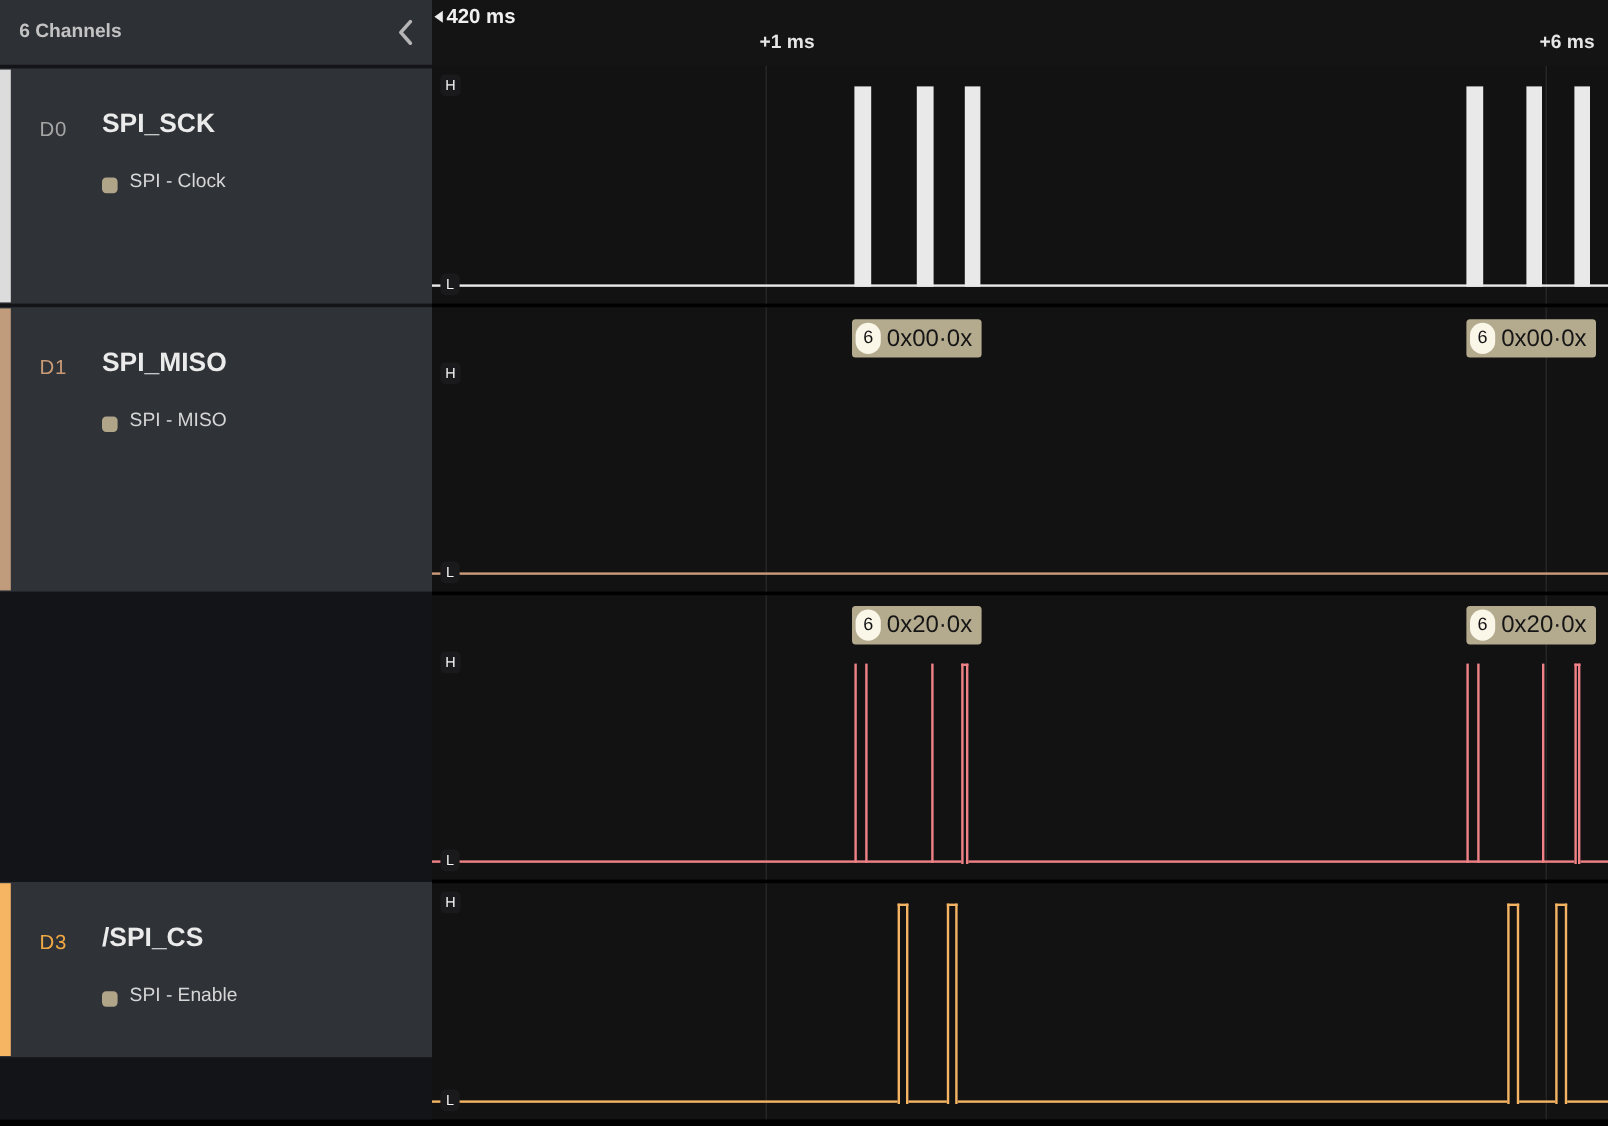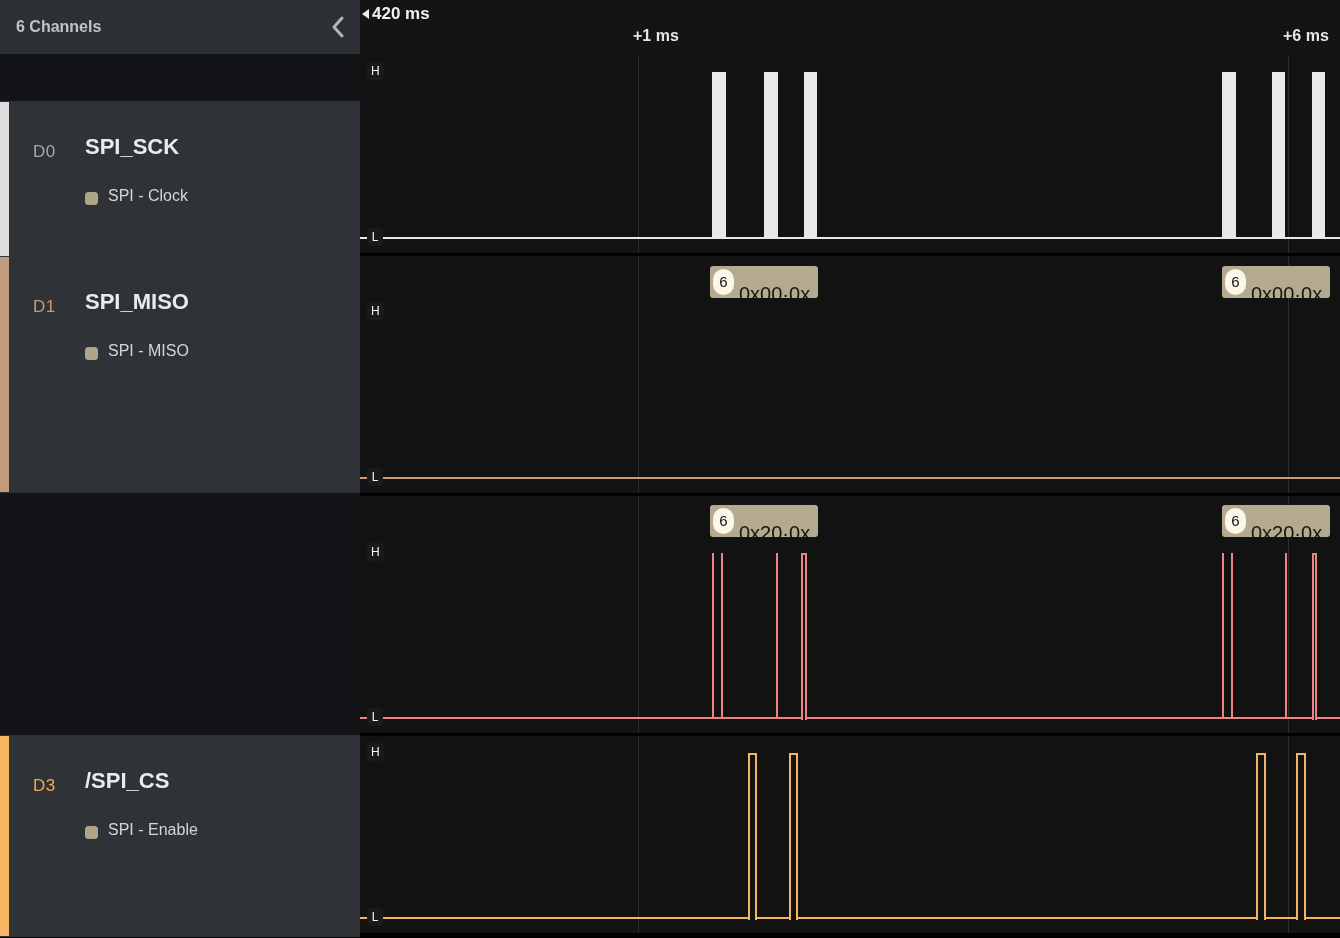--- a/index.html
+++ b/index.html
@@ -25,21 +25,21 @@
   .hl-pill{
     position:absolute;left:7px;z-index:5;background:#1a1a1c;color:#f5f5f5;
     font-size:12px;line-height:14px;padding:2px 4px;border-radius:4px;min-width:16px;text-align:center;
   }
   .bubble{position:absolute;height:32px;border-radius:3px;overflow:hidden;z-index:6;}
   .bubble .count{
     position:absolute;left:3px;top:3px;width:21px;height:26px;border-radius:11px;
     text-align:center;line-height:26px;font-size:15px;color:#141414;
   }
   .bubble .val{
-    position:absolute;left:29px;top:12px;height:32px;line-height:32px;
+    position:absolute;left:29px;top:0;height:32px;line-height:32px;
     font-size:20px;color:#151515;white-space:nowrap;
   }
   
   .sidebar{position:absolute;left:0;top:0;width:360px;height:933px;background:#131417;z-index:5;}
   .sidebar-header{position:absolute;left:0;top:0;width:360px;height:54px;background:#2d3035;}
   .sidebar-title{position:absolute;left:16px;top:0;line-height:54px;font-size:16px;font-weight:bold;color:#c3c3c3;}
   .collapse-btn{position:absolute;right:14px;top:16px;width:16px;height:22px;cursor:pointer;}
   .ch-row{position:absolute;left:0;width:360px;background:#2f3237;}
   .strip{position:absolute;left:0;top:1px;bottom:1px;width:9px;}
   .ch-id{position:absolute;left:33px;top:41px;font-size:17px;letter-spacing:.5px;}
@@ -126,39 +126,39 @@
 
   <div class="sidebar">
     <div class="sidebar-header">
       <span class="sidebar-title">6 Channels</span>
       <span class="collapse-btn">
         <svg width="16" height="22" viewBox="0 0 16 22">
           <polyline points="12,2 4,11 12,20" fill="none" stroke="#b5b5b5" stroke-width="3" stroke-linecap="round" stroke-linejoin="round"></polyline>
         </svg>
       </span>
     </div>
-  <div class="ch-row" style="top: 57px; height: 196px; background: rgb(47, 50, 55); margin-top: 44px;">
+  <div class="ch-row" style="top: 57px; height: 196px; background: rgb(47, 50, 55);">
         <div class="strip" style="background: rgb(220, 220, 220);"></div>
         <div class="ch-id" style="color: rgb(166, 166, 166);">D0</div>
         <div class="ch-name">SPI_SCK</div>
         <div class="chip">
           <span class="chip-icon" style="background: rgb(176, 164, 137);"></span>
           <span class="chip-label">SPI - Clock</span>
         </div>
       </div>
       <div class="ch-row" style="top: 256px; height: 237px; background: rgb(47, 50, 55);">
         <div class="strip" style="background: rgb(192, 156, 124);"></div>
         <div class="ch-id" style="color: rgb(200, 154, 118);">D1</div>
         <div class="ch-name">SPI_MISO</div>
         <div class="chip">
           <span class="chip-icon" style="background: rgb(176, 164, 137);"></span>
           <span class="chip-label">SPI - MISO</span>
         </div>
       </div>
-      <div class="ch-row" style="top: 735px; height: 202px; background: rgb(47, 50, 55);">
+      <div class="ch-row" style="top: 735px; height: 146px; background: rgb(47, 50, 55);">
         <div class="strip" style="background: rgb(246, 181, 99);"></div>
         <div class="ch-id" style="color: rgb(242, 169, 68);">D3</div>
         <div class="ch-name">/SPI_CS</div>
         <div class="chip">
           <span class="chip-icon" style="background: rgb(176, 164, 137);"></span>
           <span class="chip-label">SPI - Enable</span>
         </div>
       </div>
     </div>
 

